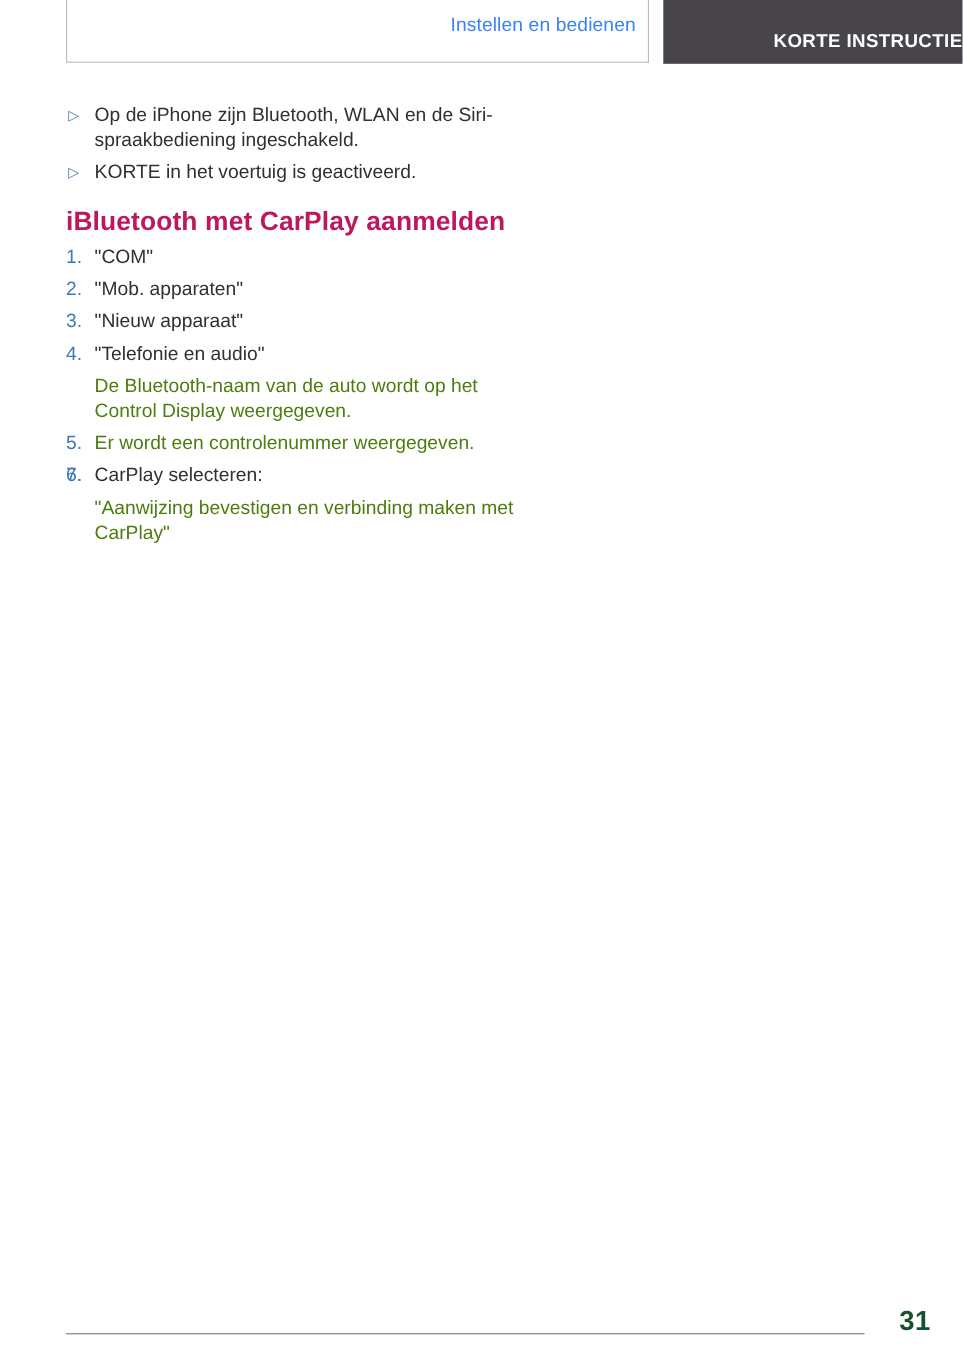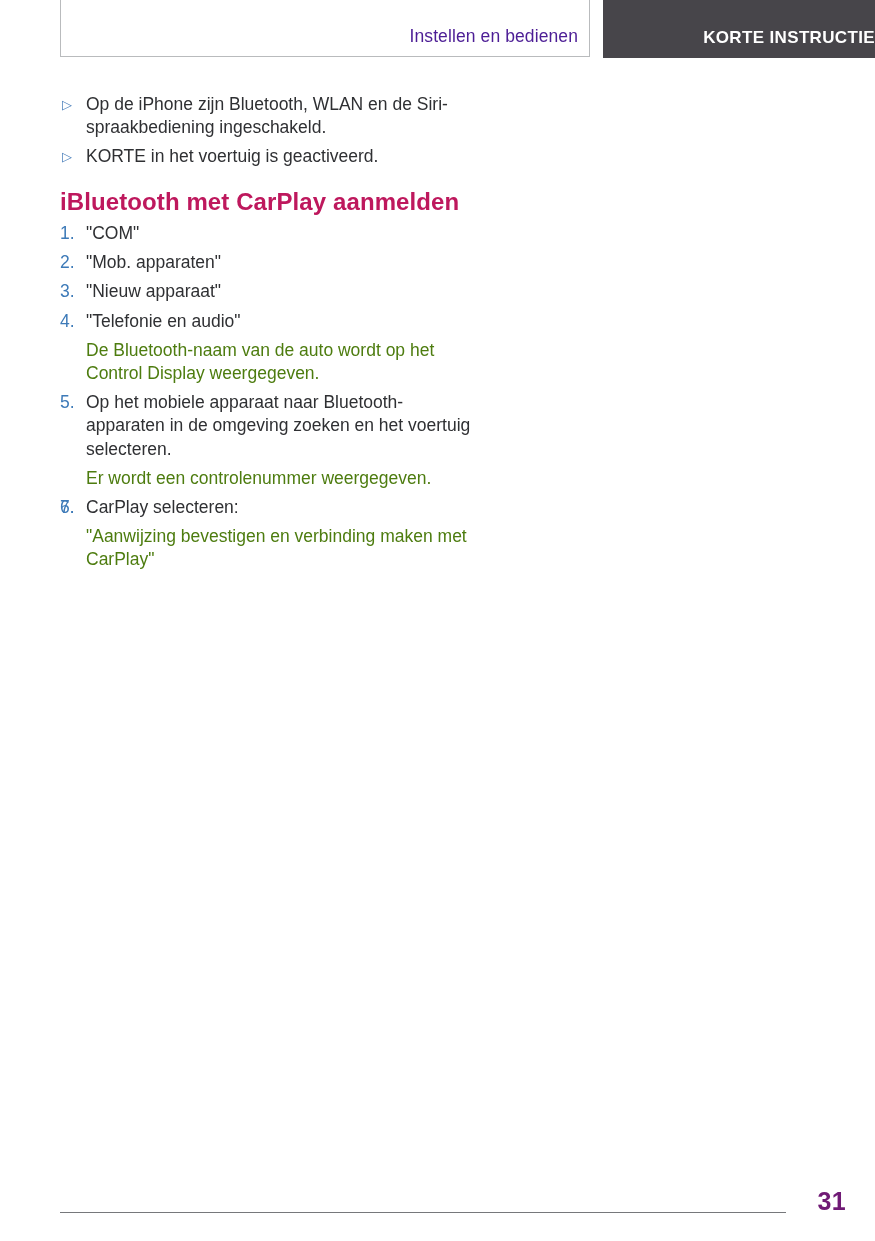--- a/index.html
+++ b/index.html
@@ -31,24 +31,24 @@
     width: 530px;
     height: 57px;
     border: 1px solid #b9bbbd;
     border-top: none;
     box-sizing: border-box;
     background: #ffffff;
   }
   .header-box-label {
     position: absolute;
     right: 11px;
-    bottom: 10px;
+    bottom: 24px;
     font-size: 17.5px;
     line-height: 20px;
-    color: #4c1d95;
+    color: #3b82f6;
     letter-spacing: 0.1px;
     white-space: nowrap;
   }
   .header-tab {
     position: absolute;
     left: 603px;
     top: 0;
     width: 272px;
     height: 58px;
     background: #47454a;
@@ -151,21 +151,21 @@
     height: 1px;
     background: #76787b;
   }
   .footer-page {
     position: absolute;
     right: 29px;
     top: 0;
     font-size: 25px;
     line-height: 30px;
     font-weight: bold;
-    color: #701a75;
+    color: #14532d;
     letter-spacing: 0.3px;
   }
 </style>
 </head>
 <body>
 
 <div class="header">
   <div class="header-box">
     <span class="header-box-label">Instellen en bedienen</span>
   </div>
@@ -182,21 +182,21 @@
     </ul>
 
   <h2 class="section-heading">iBluetooth met CarPlay aanmelden</h2>
 
   <ol class="step-list">
       <li class="step"><span class="step-num">1.</span><span>"COM"</span></li>
       <li class="step"><span class="step-num">2.</span><span>"Mob. apparaten"</span></li>
       <li class="step"><span class="step-num">3.</span><span>"Nieuw apparaat"</span></li>
       <li class="step"><span class="step-num">4.</span><span>"Telefonie en audio"</span></li>
       <li class="step-note"><span>De Bluetooth-naam van de auto wordt op het Control Display weergegeven.</span></li>
-      <li class="step"><span class="step-num">5.</span><span>Op het mobiele apparaat naar Bluetooth-apparaten in de omgeving zoeken en het voertuig selecteren.</span></li>
+      <li class="step"><span class="step-num">5.</span></li>
       <li class="step-note"><span>Er wordt een controlenummer weergegeven.</span></li>
       <li class="step"><span class="step-num">6.</span></li>
       <li class="step"><span class="step-num">7.</span><span>CarPlay selecteren:</span></li>
       <li class="step-note"><span>"Aanwijzing bevestigen en verbinding maken met CarPlay"</span></li>
     </ol>
 
 </div>
 
 <div class="footer">
   <div class="footer-rule"></div>

